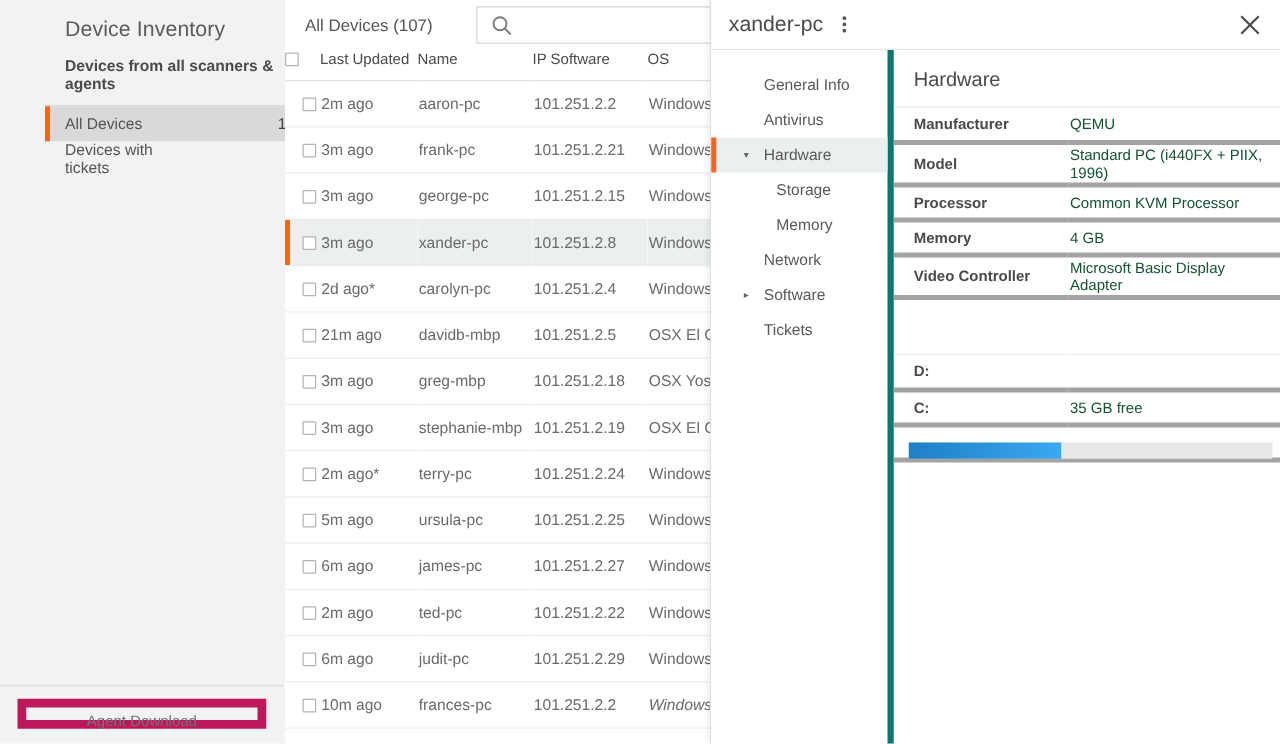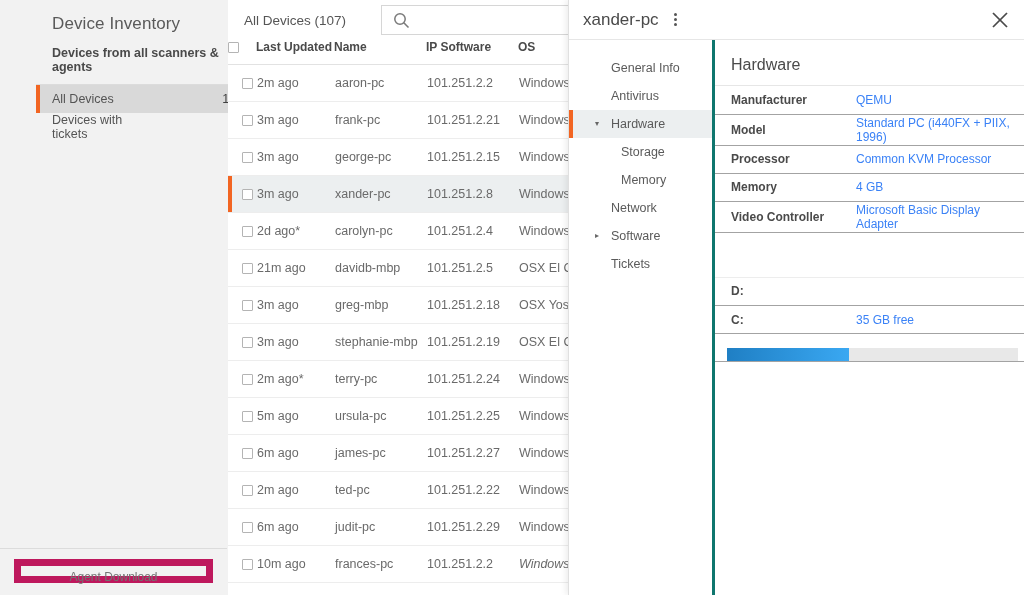--- a/index.html
+++ b/index.html
@@ -82,21 +82,21 @@
   #search-input {
     border: 0; outline: 0; width: 100%; height: 100%;
     padding-left: 38px; font-size: 12.5px;
     font-family: "Liberation Sans", sans-serif; color: #555;
     background: transparent;
   }
   .mag { position: absolute; left: 11px; top: 6px; }
 
   table#devices { width: 100%; border-collapse: collapse; table-layout: fixed; }
   table#devices th {
-    text-align: left; font-size: 12px; font-weight: bold; color: #4a4a4a;
+    text-align: left; font-size: 12px; font-weight: normal; color: #4a4a4a;
     padding: 0 0 10px 0; border-bottom: 1px solid #e2e2e2;
     vertical-align: bottom;
     margin-top: 12px;
   }
   table#devices td {
     font-size: 12.5px; color: #6a6a6a;
     height: 37px; border-bottom: 1px solid #ededed;
     vertical-align: middle; white-space: nowrap; overflow: hidden;
   }
   .c-chk  { width: 28px; padding-left: 14px; }
@@ -144,21 +144,21 @@
   }
   #kebab i { width: 3px; height: 3px; background: #555; border-radius: 50%; display: block; }
   #close-btn {
     position: absolute; right: 12px; top: 8px;
     width: 24px; height: 24px; cursor: pointer;
   }
 
   #detail-body { display: flex; height: 555px; }
   #detail-nav {
     width: 146px; height: 555px;
-    border-right: 3px solid #0f766e;
+    border-right: 5px solid #0f766e;
     padding-top: 14px;
     background: #fff;
   }
   .nav-item {
     position: relative;
     height: 28px; display: flex; align-items: center;
     font-size: 12.5px; color: #5a5a5a;
     padding-left: 42px; cursor: pointer;
   }
   .nav-item.sub { padding-left: 52px; }
@@ -171,23 +171,23 @@
     position: absolute; left: 26px; font-size: 8px; color: #666; line-height: 1;
   }
 
   #detail-content { flex: 1; height: 555px; }
   #section-title {
     font-size: 16px; color: #4a4a4a;
     padding: 16px 0 0 16px; height: 46px;
     border-bottom: 1px solid #e6e6e6;
   }
   table.kv { width: 100%; border-collapse: collapse; table-layout: fixed; }
-  table.kv td { height: 28px; border-bottom: 1px solid #a3a3a3; font-size: 12px; vertical-align: middle; }
+  table.kv td { height: 28px; border-bottom: 4px solid #a3a3a3; font-size: 12px; vertical-align: middle; }
   td.k { width: 140px; padding-left: 16px; font-weight: bold; color: #4a4a4a; }
-  td.v { color: #3b82f6; }
+  td.v { color: #14532d; }
   tr.blank td { height: 45px; border-bottom: 1px solid #ededed; }
   .bar-track {
     position: absolute; left: 12px; right: 6px;
     height: 13px; background: #e8e8e8;
   }
   .bar-fill {
     position: absolute; left: 0; top: 0; height: 13px;
     background: linear-gradient(90deg, #1f7fc4 0%, #3aa8f2 100%);
   }
   td.bar-cell { position: relative; height: 26px; border-bottom: 1px solid #ededed; }

